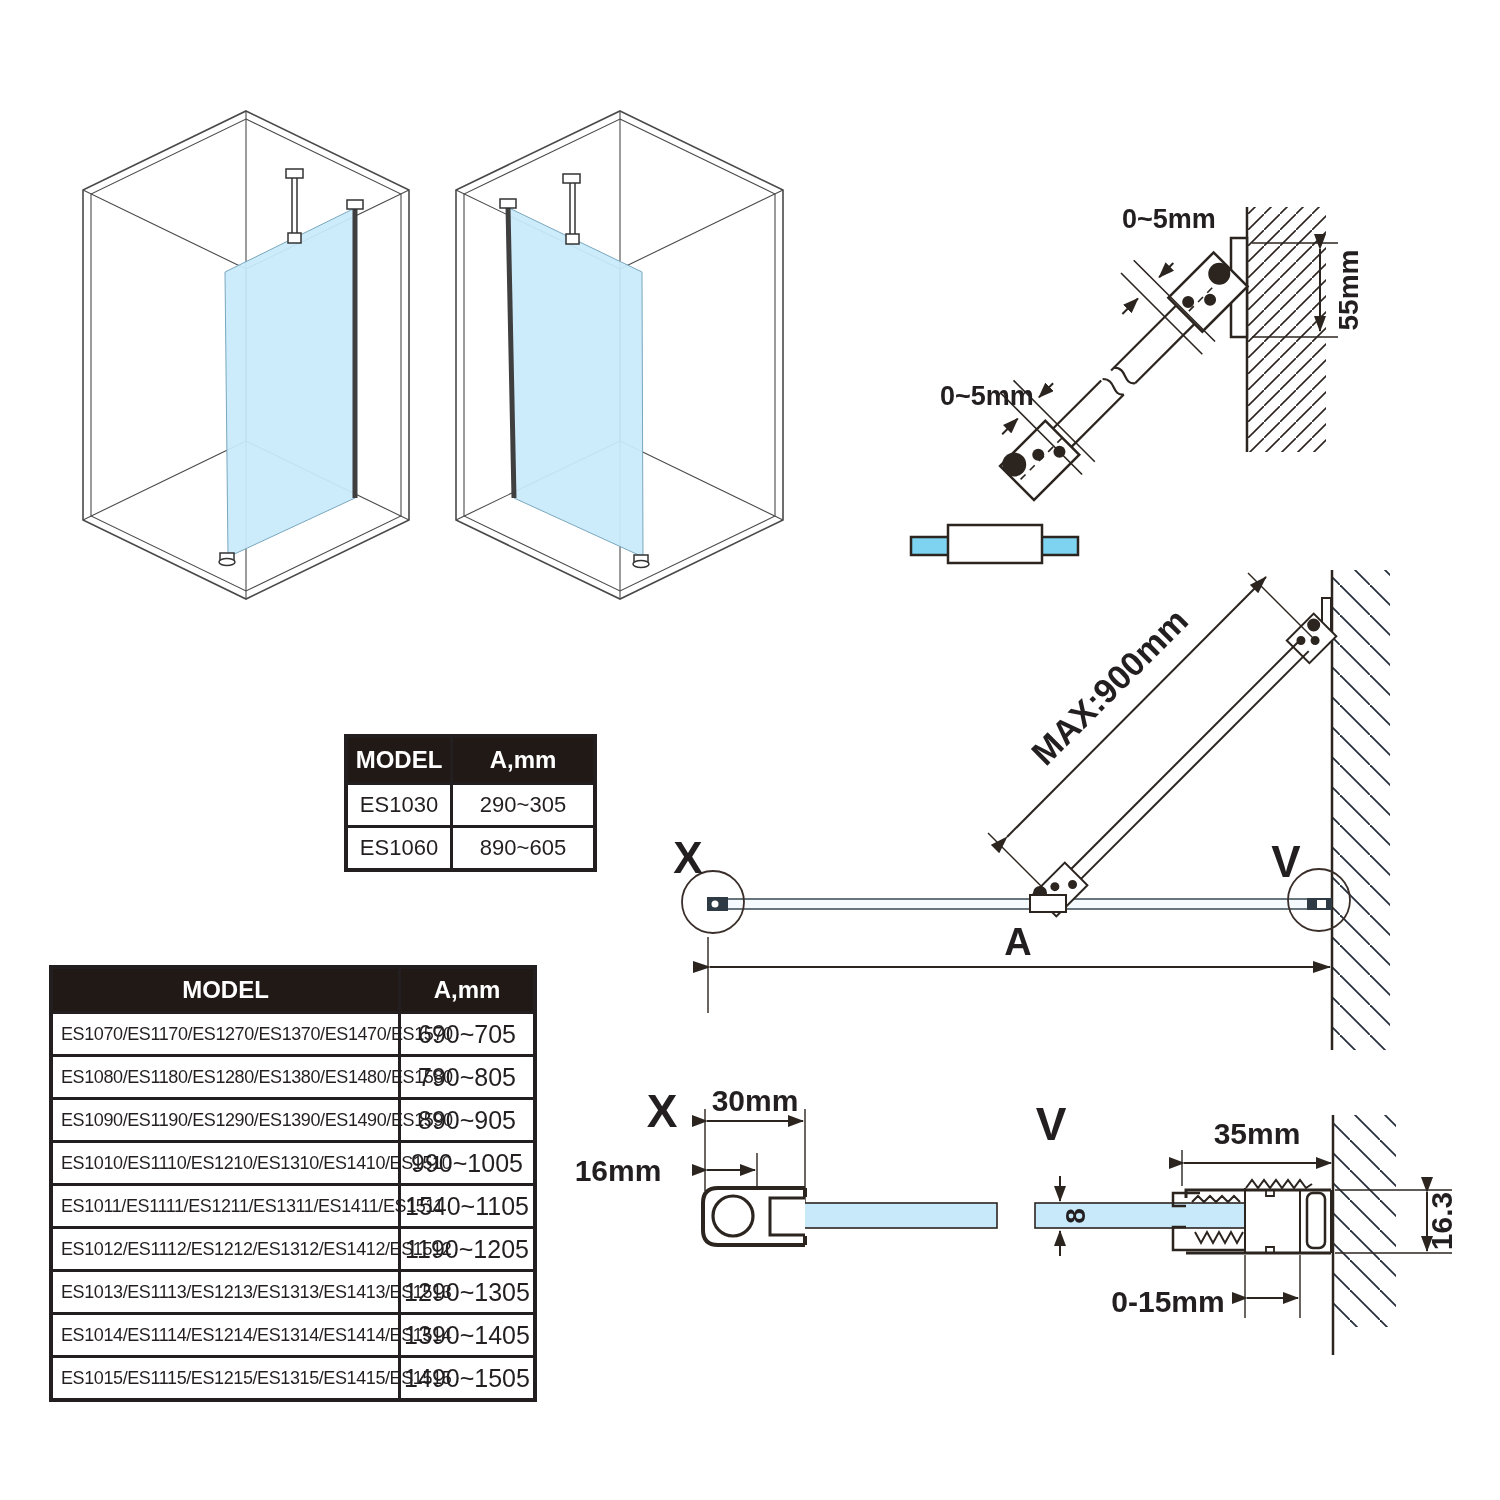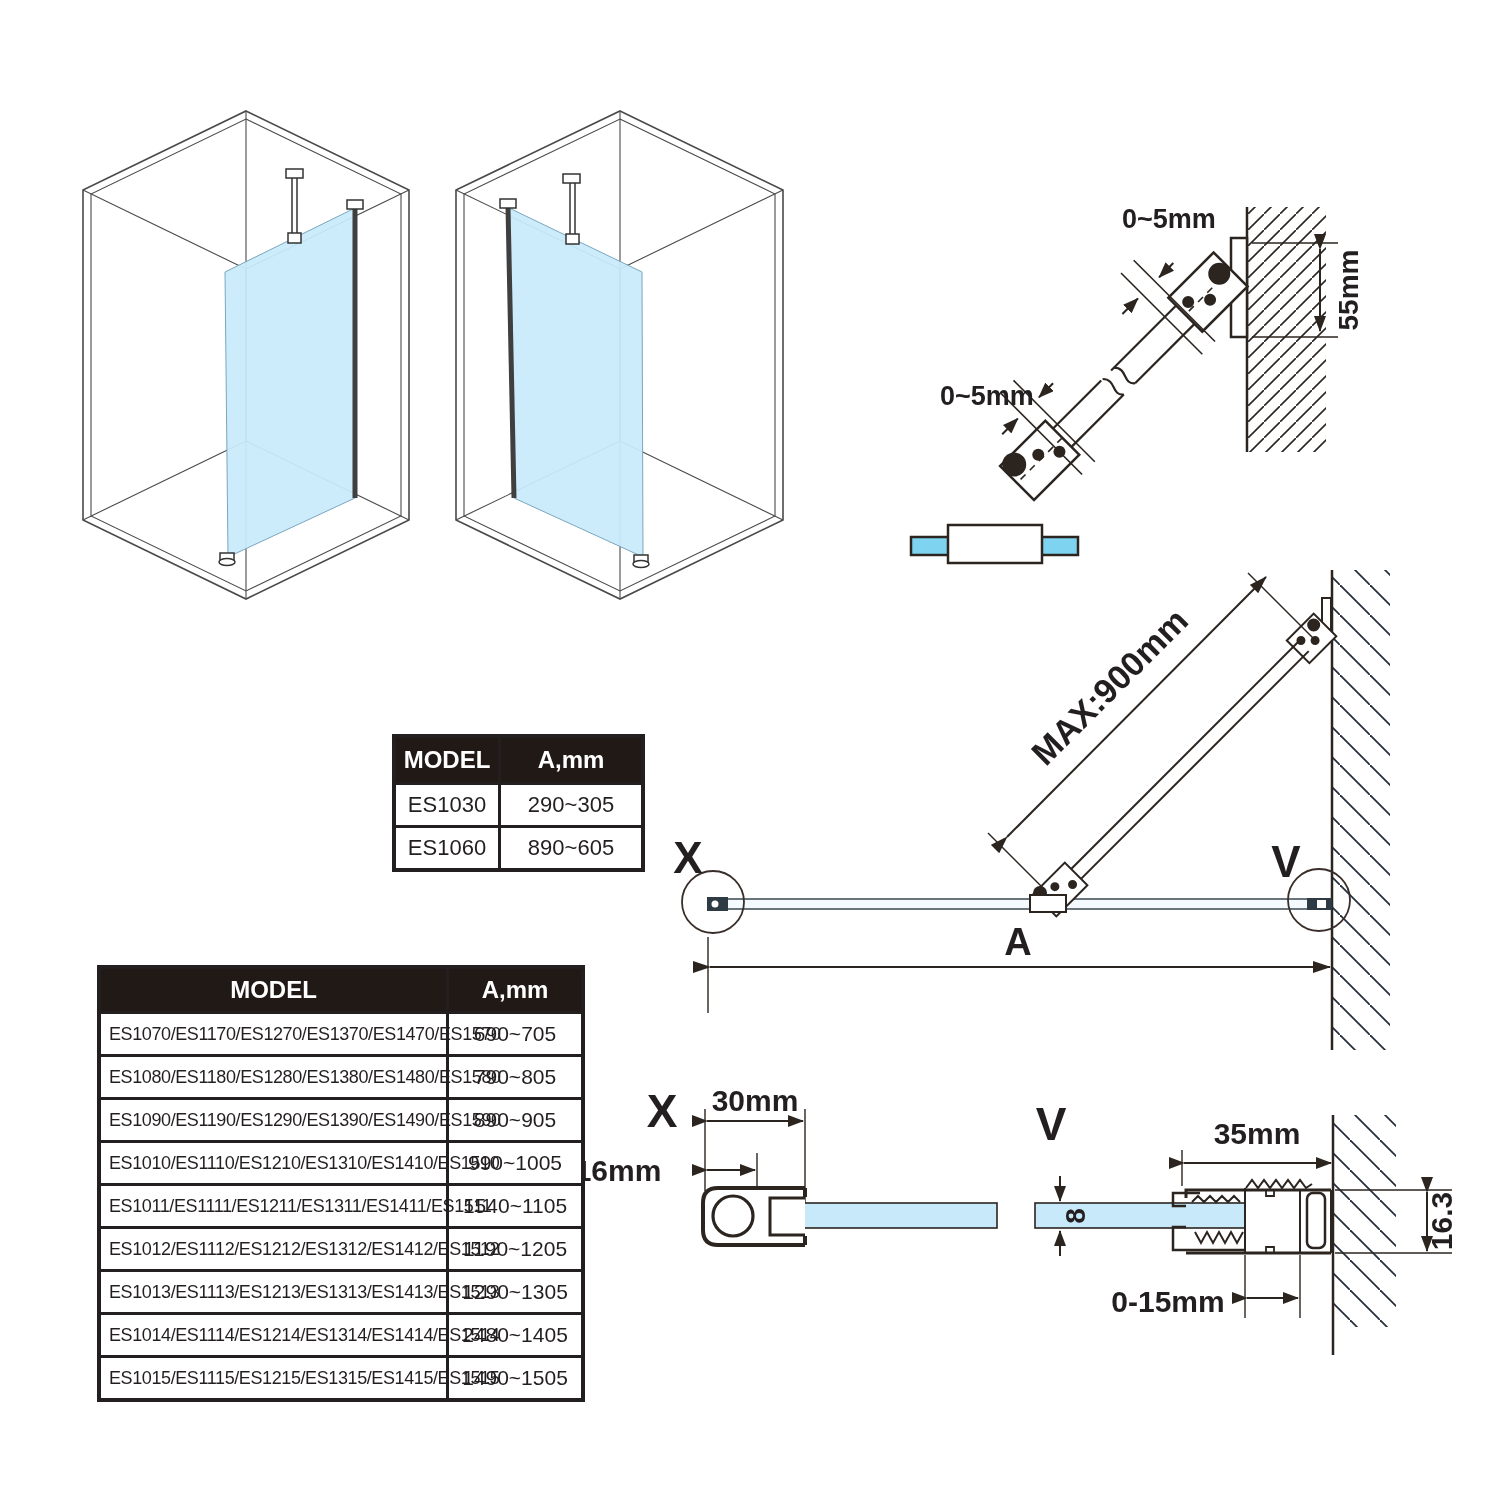--- a/index.html
+++ b/index.html
@@ -3,34 +3,34 @@
 <meta charset="utf-8">
 <style>
   html,body{margin:0;padding:0;background:#ffffff;}
   #stage{position:relative;width:1500px;height:1500px;background:#fff;overflow:hidden;
          font-family:"Liberation Sans",sans-serif;color:#231f20;}
   .abs{position:absolute;}
   svg{display:block;}
   svg text{font-family:"Liberation Sans",sans-serif;font-weight:bold;fill:#231f20;}
 
   
-  table{border-collapse:collapse;table-layout:fixed;background:#737373;margin-left:48px;}
+  table{border-collapse:collapse;table-layout:fixed;background:#737373;}
   .spec-table{border:4px solid #231f20;}
   .spec-table th{background:#201916;color:#fff;font-weight:bold;border:3px solid #231f20;}
   .spec-table td{border:3px solid #231f20;text-align:center;vertical-align:middle;background:#fff;}
 
   #tbl-small{width:244px;}
   #tbl-small th{height:42px;font-size:24px;}
   #tbl-small td{height:38px;font-size:22px;}
   #tbl-small .c-model{width:100px;}
   #tbl-small .c-a{width:138px;}
 
   #tbl-large{width:488px;}
   #tbl-large th{height:40px;font-size:24px;}
-  #tbl-large td{height:38px;font-size:21px;}
+  #tbl-large td{height:38px;font-size:25px;}
   #tbl-large td.model{width:352px;text-align:left;padding-left:8px;font-size:18px;letter-spacing:-0.4px;}
   #tbl-large .c-a{width:130px;}
 </style>
 </head>
 <body>
 
 <div id="stage">
 
   <svg class="abs" style="left:50px;top:85px;" width="400" height="640" viewBox="0 0 400 640">
     <g stroke="#4a4a4a" stroke-width="1.6" fill="none">
@@ -349,21 +349,21 @@
         <tr>
           <td class="model">ES1012/ES1112/ES1212/ES1312/ES1412/ES1512</td>
           <td>1190~1205</td>
         </tr>
         <tr>
           <td class="model">ES1013/ES1113/ES1213/ES1313/ES1413/ES1513</td>
           <td>1290~1305</td>
         </tr>
         <tr>
           <td class="model">ES1014/ES1114/ES1214/ES1314/ES1414/ES1514</td>
-          <td>2480~1405</td>
+          <td>1390~1405</td>
         </tr>
         <tr>
           <td class="model">ES1015/ES1115/ES1215/ES1315/ES1415/ES1515</td>
           <td>1490~1505</td>
         </tr>
       </tbody>
     </table>
   </div>
 
 </div>

